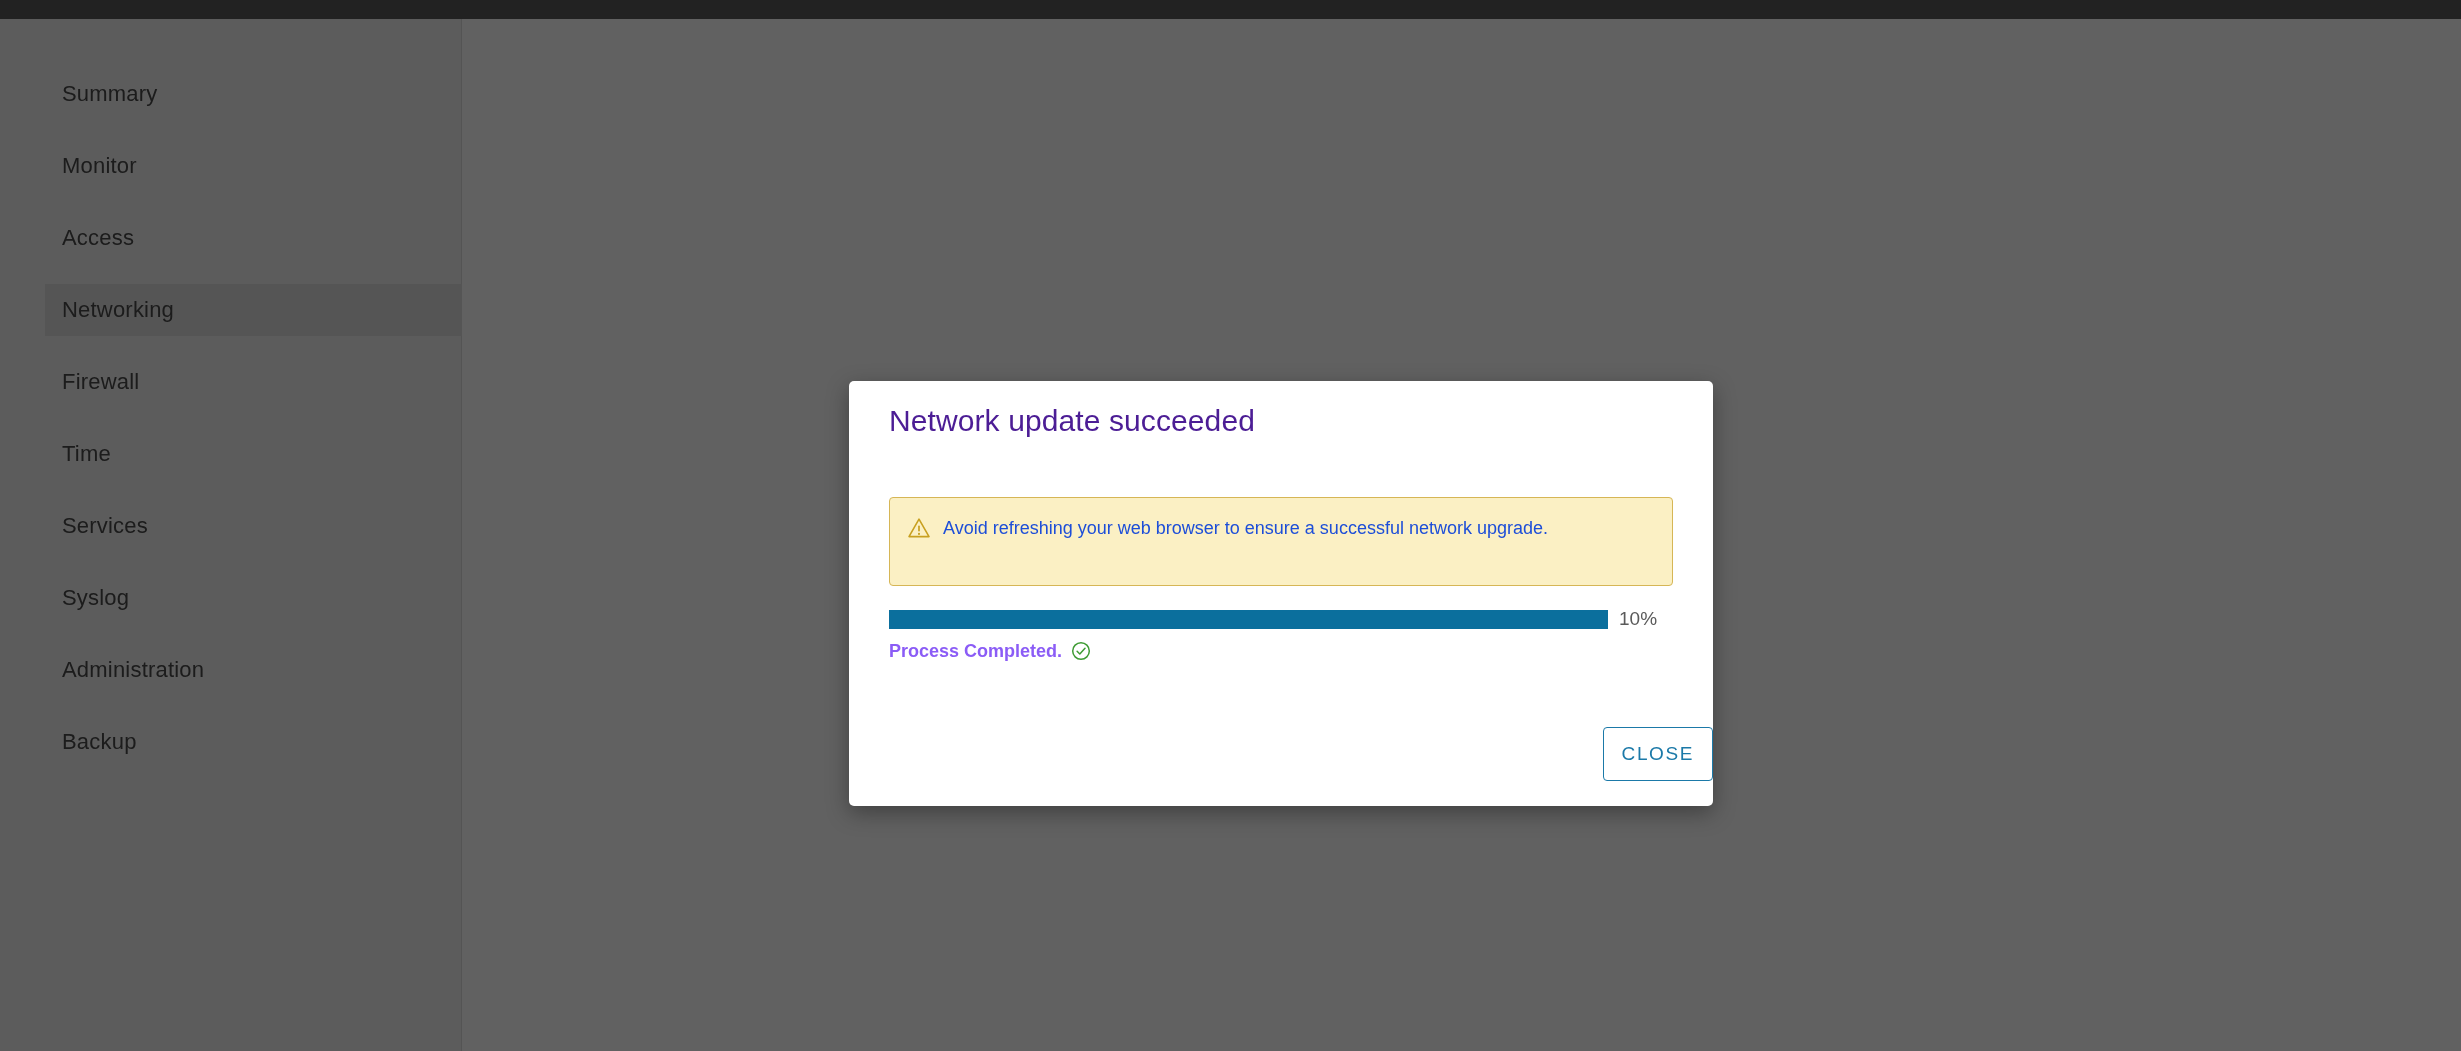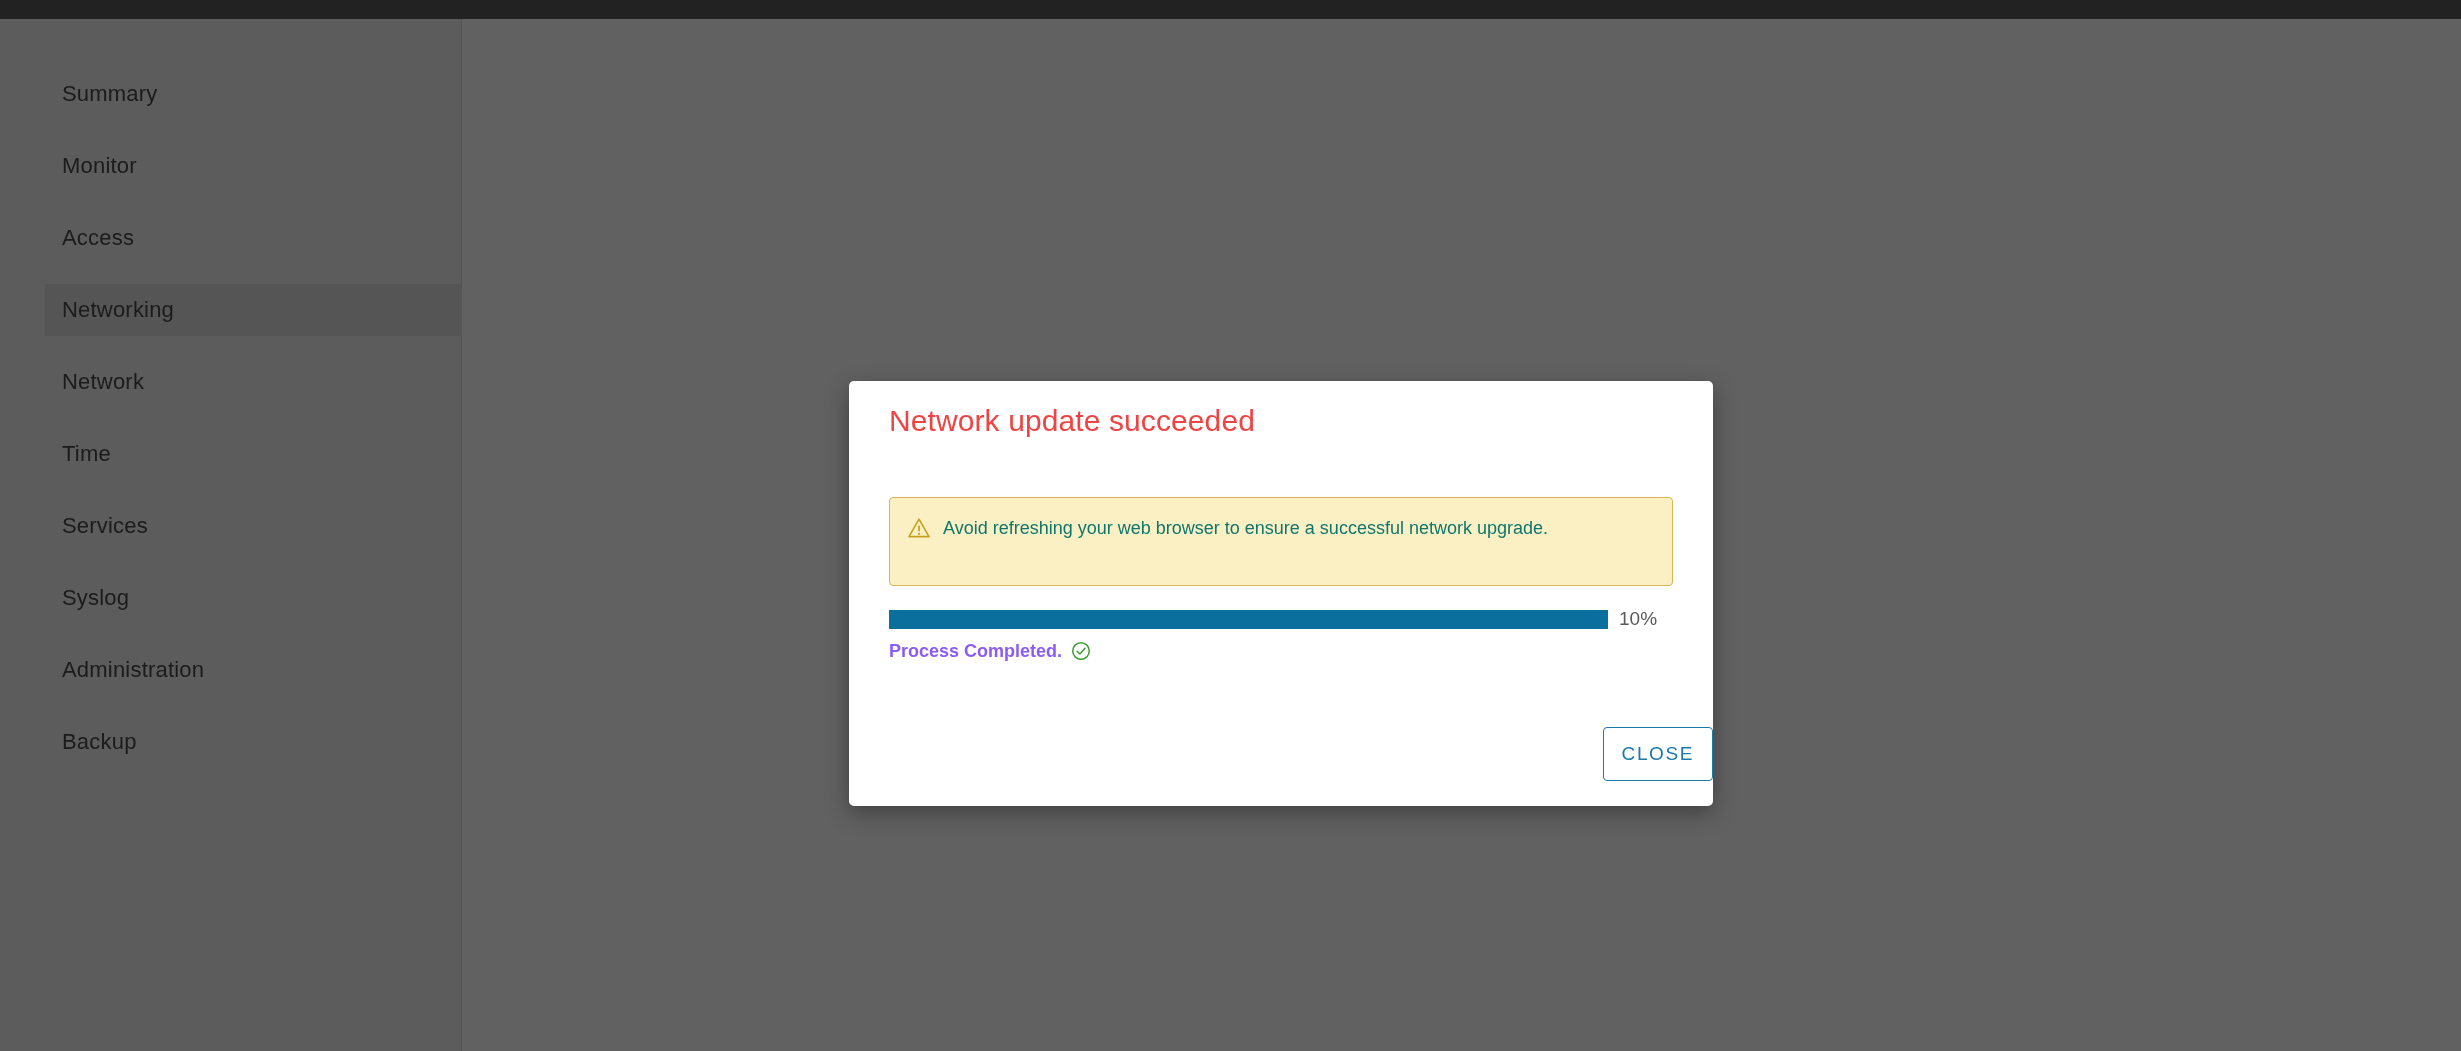--- a/index.html
+++ b/index.html
@@ -88,21 +88,21 @@
     box-shadow: 0 7px 22px rgba(0,0,0,0.34);
     z-index: 20;
   }
 
   .dialog-title {
     position: absolute;
     left: 40px;
     top: 23px;
     font-size: 30px;
     font-weight: 300;
-    color: #ef4444;
+    color: #4c1d95;
     letter-spacing: 0.1px;
     white-space: nowrap;
   }
 
   
   .alert {
     position: absolute;
     left: 40px;
     top: 116px;
     width: 784px;
@@ -119,21 +119,21 @@
     flex: 0 0 auto;
     width: 24px;
     height: 24px;
     margin-right: 12px;
     margin-top: 1px;
   }
 
   .alert-text {
     font-size: 18px;
     line-height: 1.5;
-    color: #0f766e;
+    color: #1d4ed8;
     font-weight: 400;
     max-width: 700px;
   }
 
   
   .progress-row {
     position: absolute;
     left: 40px;
     top: 227px;
     width: 784px;
@@ -222,21 +222,21 @@
 <div id="app">
 
   <div class="topbar"></div>
 
   <div class="sidebar">
     <ul class="nav-list" id="nav-list">
         <li class="nav-item">Summary</li>
         <li class="nav-item">Monitor</li>
         <li class="nav-item">Access</li>
         <li class="nav-item active">Networking</li>
-        <li class="nav-item">Network</li>
+        <li class="nav-item">Firewall</li>
         <li class="nav-item">Time</li>
         <li class="nav-item">Services</li>
         <li class="nav-item">Syslog</li>
         <li class="nav-item">Administration</li>
         <li class="nav-item">Backup</li>
       </ul>
   </div>
 
   <div class="overlay"></div>
 

